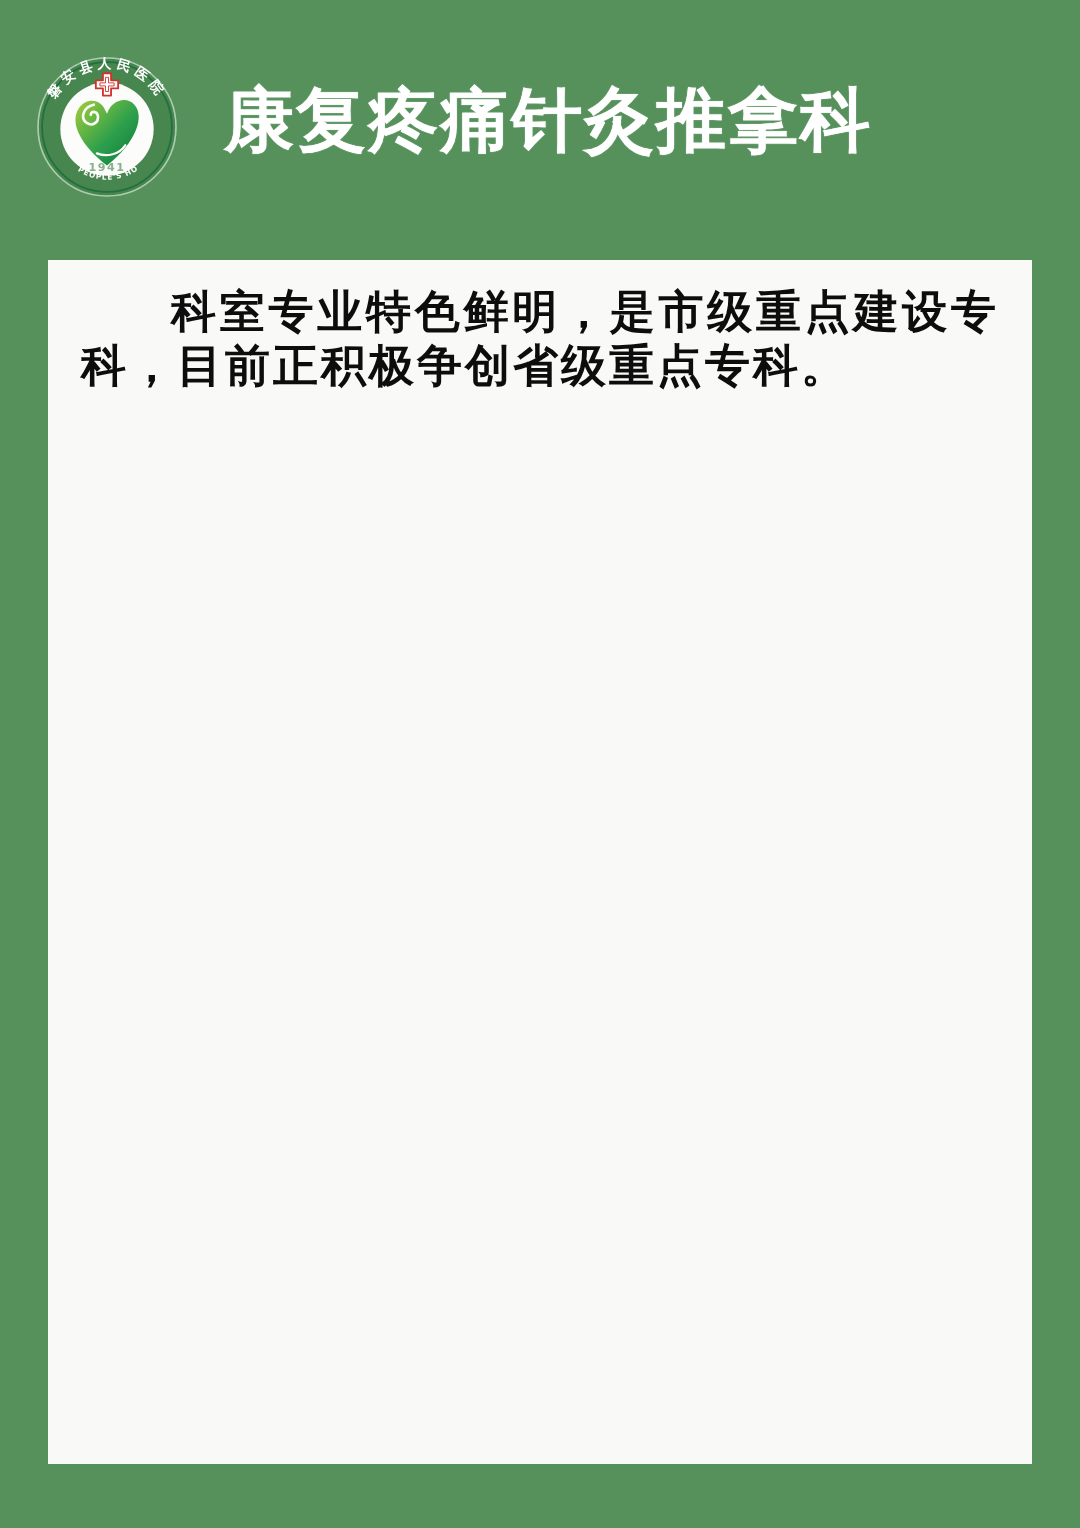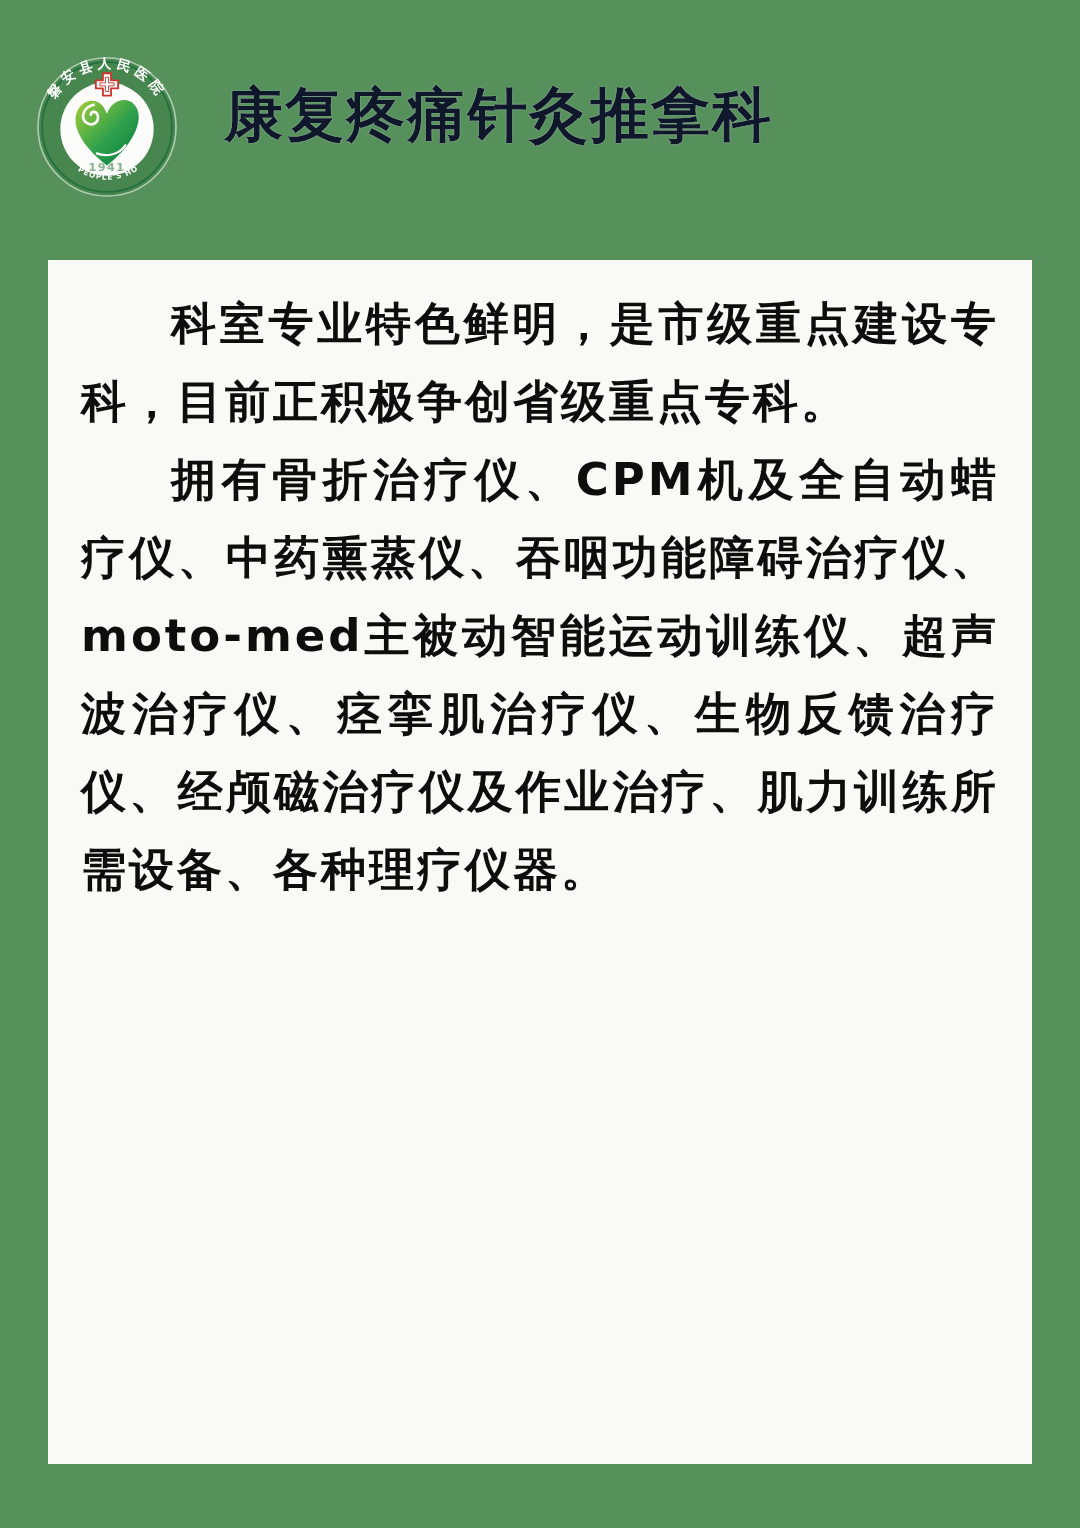--- a/index.html
+++ b/index.html
@@ -20,22 +20,22 @@
     left: 36px;
     top: 56px;
     width: 142px;
     height: 142px;
   }
   .dept-title {
     position: absolute;
     left: 224px;
     top: 84px;
     width: 830px;
-    color: #0f172a;
-    font-size: 59px;
+    color: #ffffff;
+    font-size: 70px;
     font-weight: 900;
     letter-spacing: 2px;
     white-space: nowrap;
     line-height: 1.05;
     font-family: "DejaVu Sans", sans-serif;
     text-shadow: 0 0 1px #ffffff;
   }
   .panel {
     position: absolute;
     left: 48px;
@@ -43,21 +43,21 @@
     width: 984px;
     height: 1204px;
     background: #f9f9f7;
   }
   .panel-inner {
     padding: 25px 33px 0 33px;
   }
   .panel-inner p {
     margin: 0;
     font-size: 45px;
-    line-height: 78px;
+    line-height: 54px;
     font-weight: 700;
     color: #0d0d0d;
     letter-spacing: 3px;
     text-align: justify;
     text-indent: 2em;
     font-family: "DejaVu Sans", sans-serif;
   }
   svg text {
     font-family: "DejaVu Sans", sans-serif;
   }
@@ -106,17 +106,16 @@
         <textPath href="#arcBottom" startOffset="50%" text-anchor="middle">PANAN PEOPLE'S HOSPITAL</textPath>
       </text>
     </svg>
   </div>
 
   <div class="dept-title">康复疼痛针灸推拿科</div>
 
   <div class="panel">
     <div class="panel-inner">
       <p>科室专业特色鲜明，是市级重点建设专科，目前正积极争创省级重点专科。</p>
-      <p>拥有骨折治疗仪、CPM机及全自动蜡疗仪、中药熏蒸仪、吞咽功能障碍治疗仪、moto-med主被动智能运动训练仪、超声波治疗仪、痉挛肌治疗仪、生物反馈治疗仪、经颅磁治疗仪及作业治疗、肌力训练所需设备、各种理疗仪器。</p>
     </div>
   </div>
 
 </div>
 
 </body></html>

